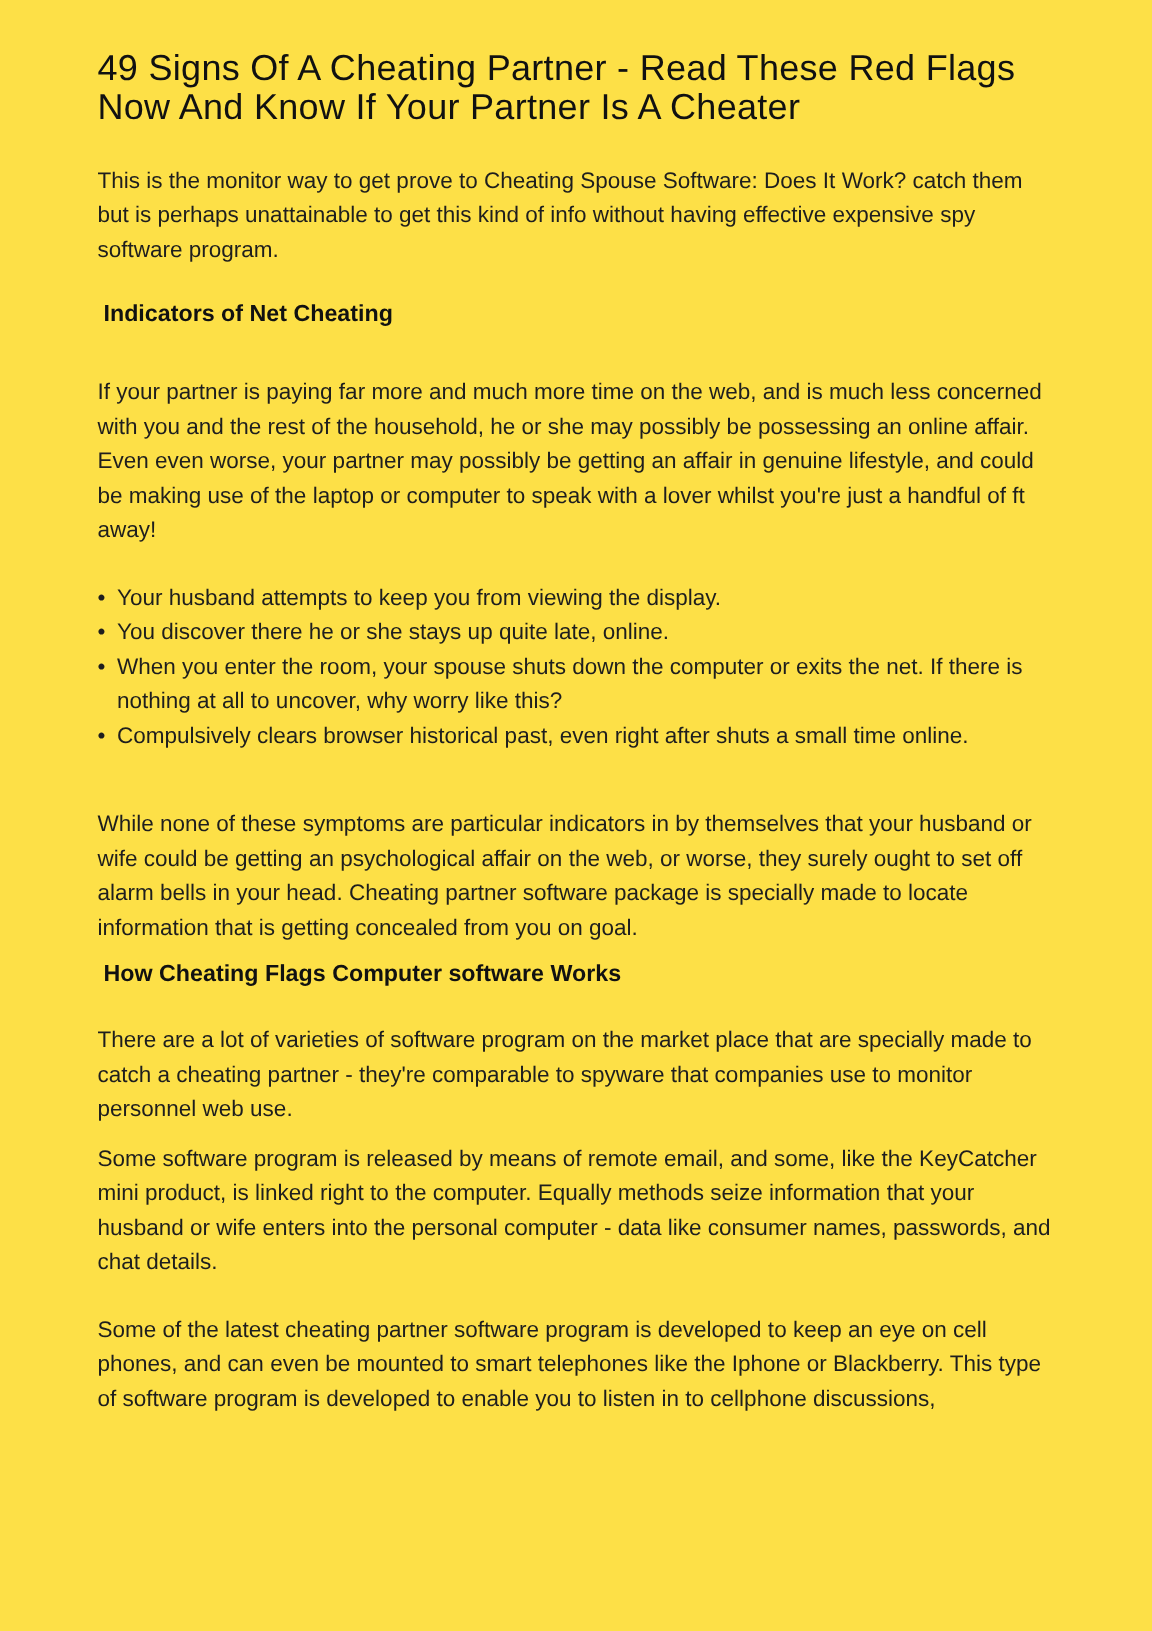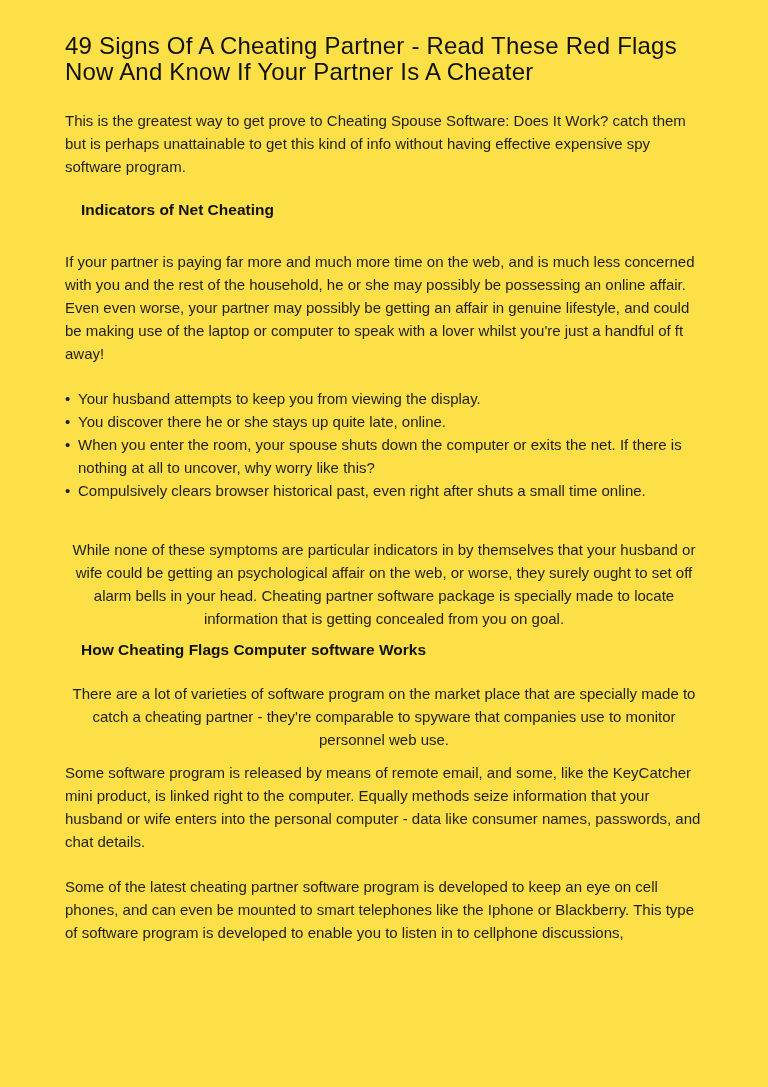--- a/index.html
+++ b/index.html
@@ -23,27 +23,27 @@
     font-weight: 400;
     color: #111111;
     margin: 0 0 24px 0;
     letter-spacing: 0.2px;
   }
   .para {
     font-size: 15px;
     line-height: 23px;
     margin: 0 0 22px 0;
   }
-  .para.tight { margin-bottom: 10px; text-align: center; }
+  .para.tight { margin-bottom: 10px; }
   h2.section-heading {
     font-size: 15.5px;
     line-height: 20px;
     font-weight: 700;
     color: #111111;
-    margin: 0 0 30px 16px;
+    margin: 0 0 30px 4px;
   }
   h2.section-heading.how { margin-bottom: 22px; }
   ul.bullet-list {
     list-style: none;
     margin: 0 0 36px 0;
     padding: 0;
     font-size: 15px;
     line-height: 23px;
   }
   li.bullet-item {
@@ -58,21 +58,21 @@
     flex: 1 1 auto;
   }
 </style>
 </head>
 <body>
 
 <div class="page">
 
   <h1 class="doc-title">49 Signs Of A Cheating Partner - Read These Red Flags Now And Know If Your Partner Is A Cheater</h1>
 
-  <p class="para">This is the greatest way to get prove to Cheating Spouse Software: Does It Work? catch them but is perhaps unattainable to get this kind of info without having effective expensive spy software program.</p>
+  <p class="para">This is the monitor way to get prove to Cheating Spouse Software: Does It Work? catch them but is perhaps unattainable to get this kind of info without having effective expensive spy software program.</p>
 
 
   <h2 class="section-heading">Indicators of Net Cheating</h2>
 
   <p class="para">If your partner is paying far more and much more time on the web, and is much less concerned with you and the rest of the household, he or she may possibly be possessing an online affair. Even even worse, your partner may possibly be getting an affair in genuine lifestyle, and could be making use of the laptop or computer to speak with a lover whilst you're just a handful of ft away!</p>
 
   <ul class="bullet-list">
     <li class="bullet-item">
       <span class="marker">•</span>
       <span class="bullet-text">Your husband attempts to keep you from viewing the display.</span>

